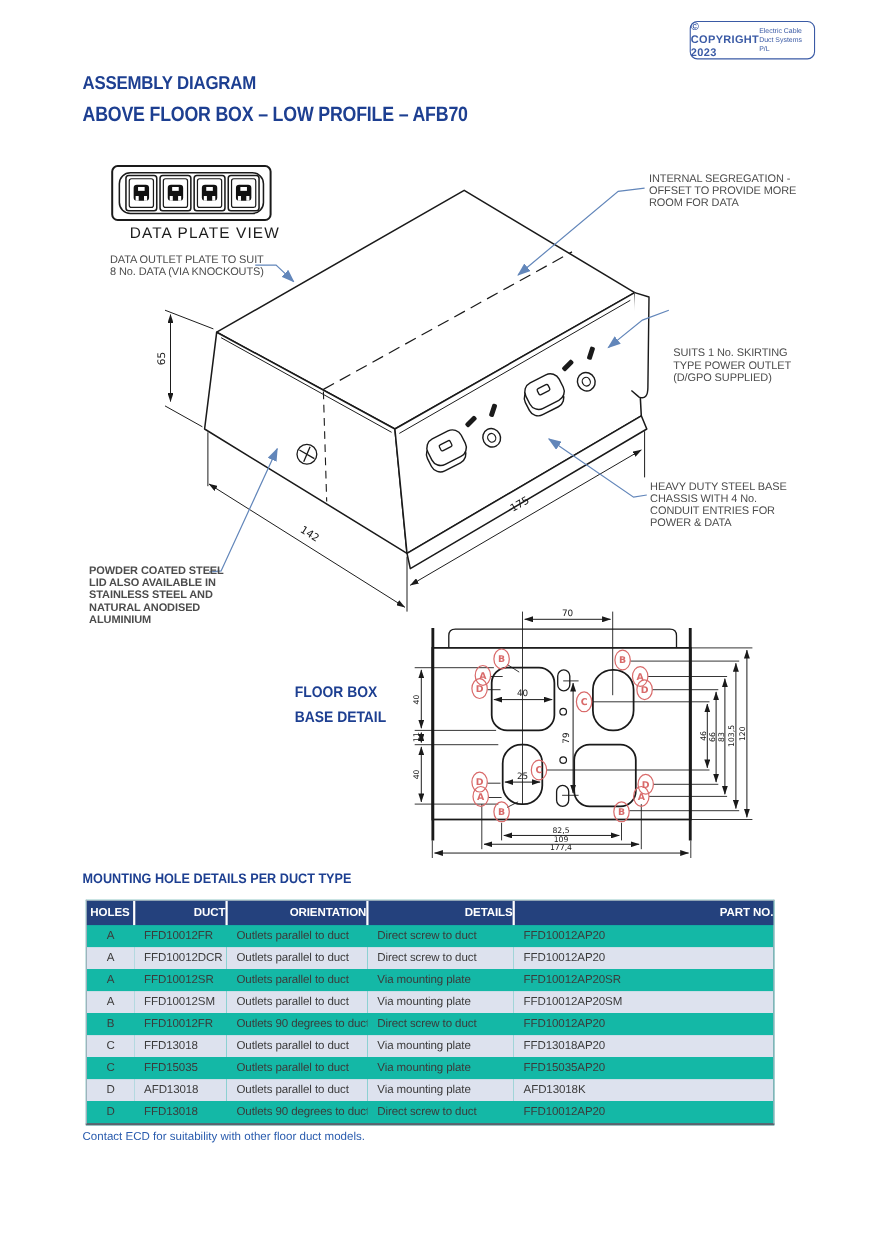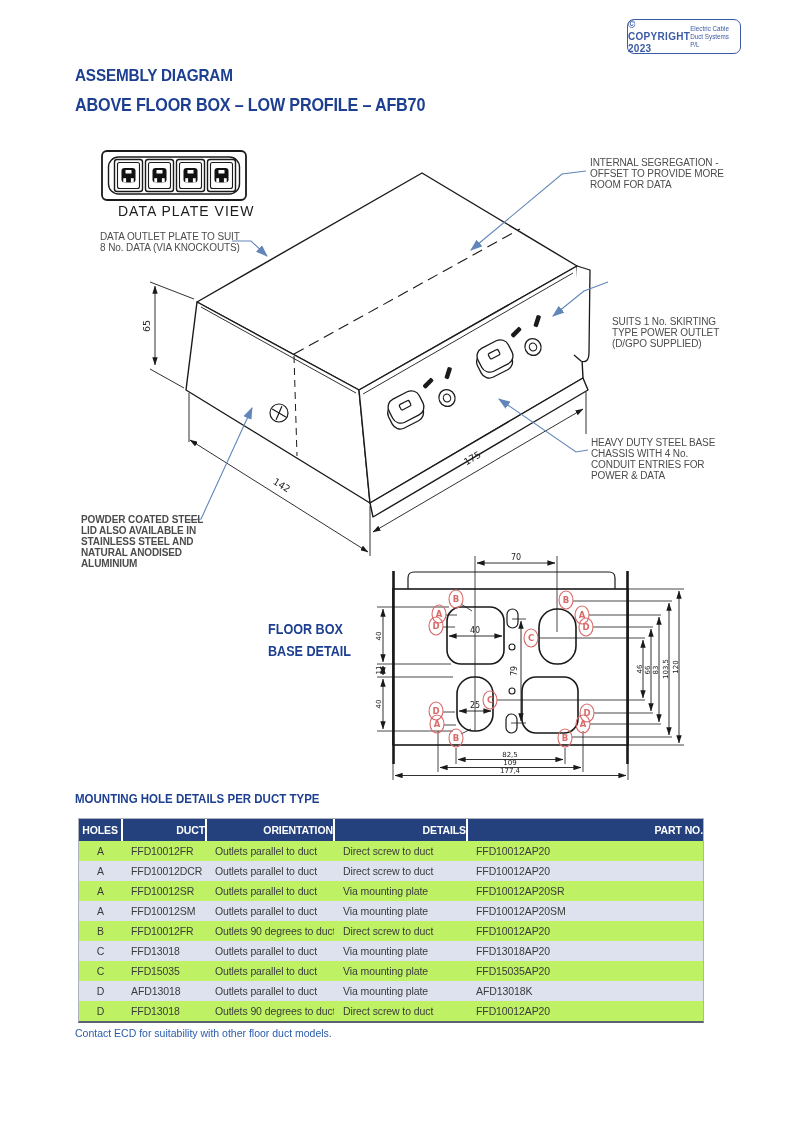--- a/index.html
+++ b/index.html
@@ -28,21 +28,21 @@
   .co2{left:590px;top:157px;}
   .co3{left:612px;top:275px;margin-top:41px;}
   .co4{left:591px;top:437px;}
   .co5{left:81px;top:514px;font-weight:bold;}
   .bdl{position:absolute;left:268px;top:618px;font-size:14px;font-weight:bold;color:#1d3f91;
        line-height:22px;white-space:pre-line;transform:scaleX(.9);transform-origin:left;}
 
   .tt{position:absolute;left:75px;top:792px;font-size:12.5px;font-weight:bold;color:#1d3f91;
       transform:scaleX(.92);transform-origin:left;white-space:nowrap;}
   .tblwrap{position:absolute;left:78px;top:818px;width:624px;border:1px solid #adb2bf;
-           border-bottom:2px solid #5c626e;background:#bef264;}
+           border-bottom:2px solid #5c626e;background:#14b8a6;}
   table{border-collapse:collapse;width:100%;table-layout:fixed;font-size:10.5px;color:#3b3b3b;letter-spacing:-.1px;}
   thead th{background:#24417d;color:#fff;height:22px;font-weight:bold;text-align:right;
            padding:0 0 0 9px;border-left:2px solid #fff;font-size:10.5px;letter-spacing:-.1px;}
   thead th.c1{border-left:none;text-align:center;padding:0;}
   tbody td{height:20px;padding:0 0 0 9px;overflow:hidden;white-space:nowrap;}
   tbody td.c1{text-align:center;padding:0;}
   tbody tr:nth-child(even){background:#dde2ee;}
   .fn{position:absolute;left:75px;top:1027px;font-size:10.5px;color:#2a5cae;}
 </style>
 </head>

